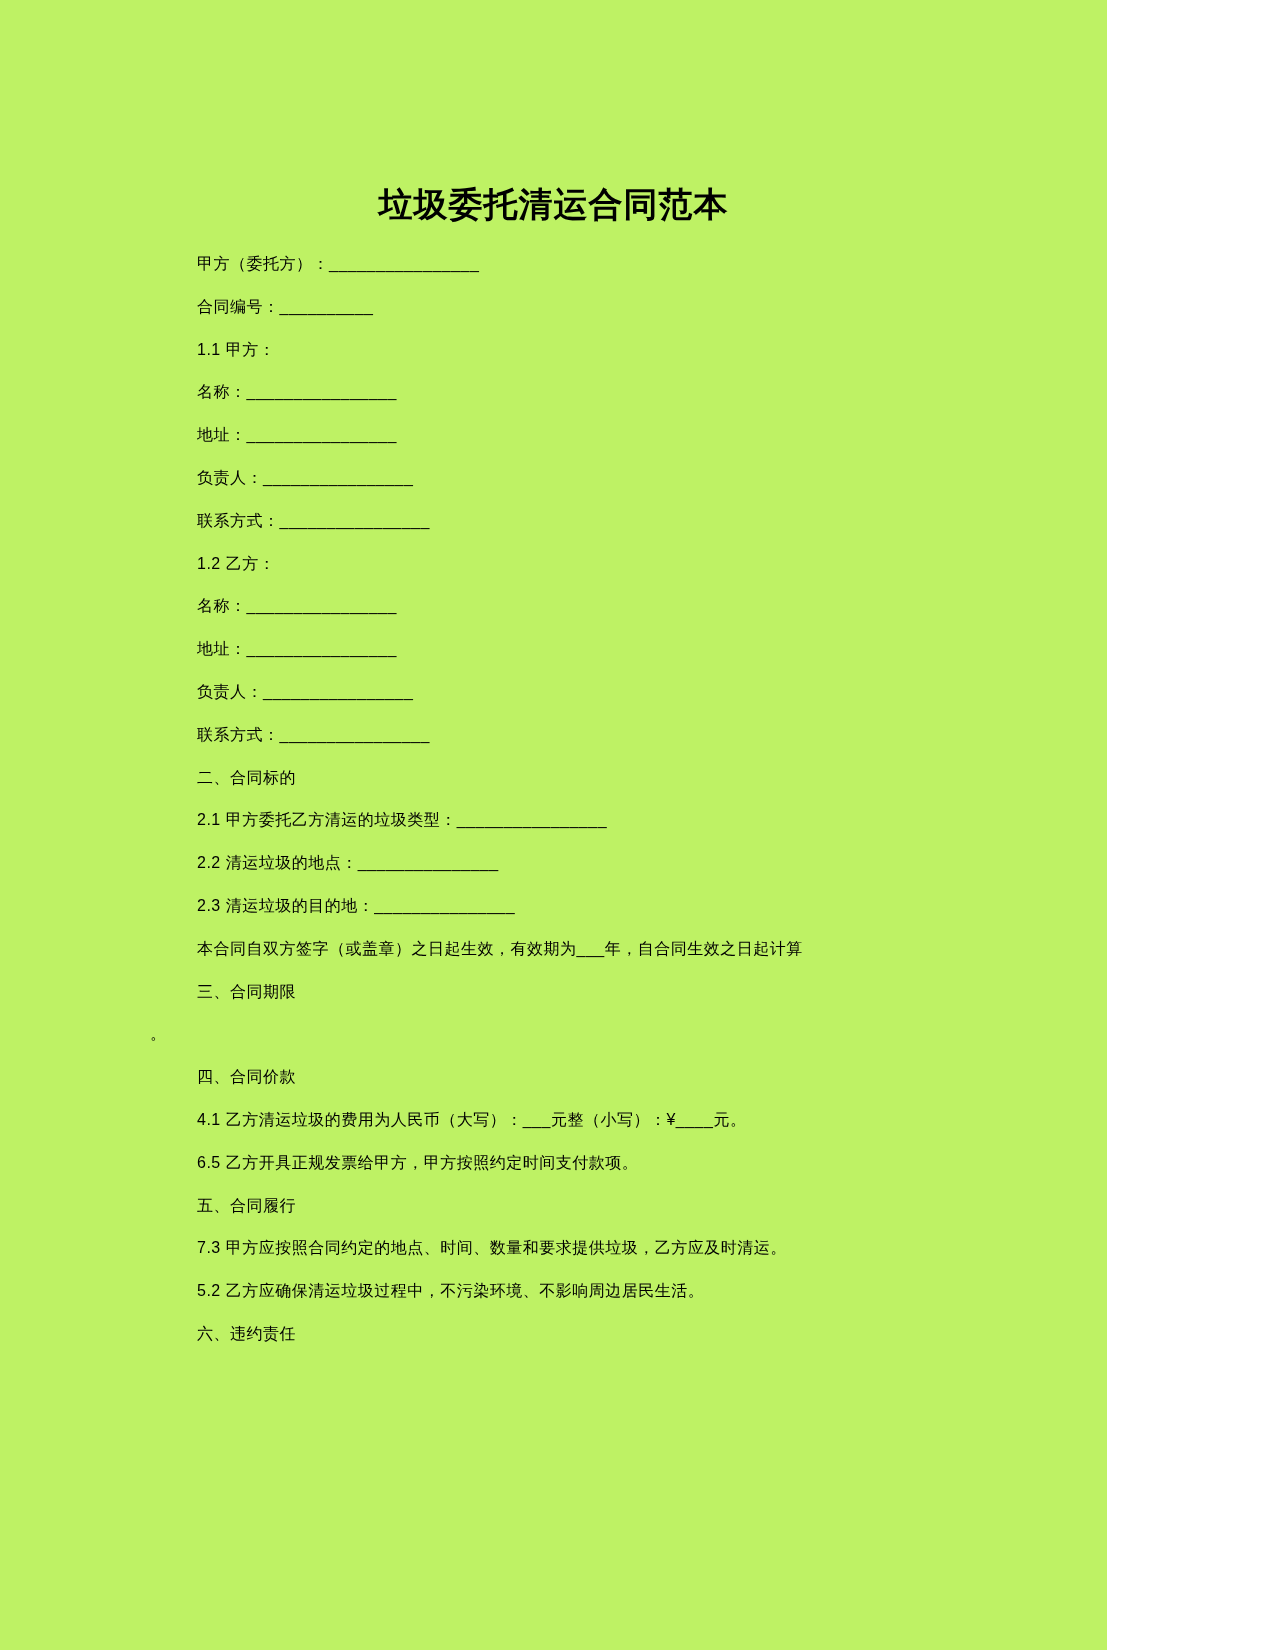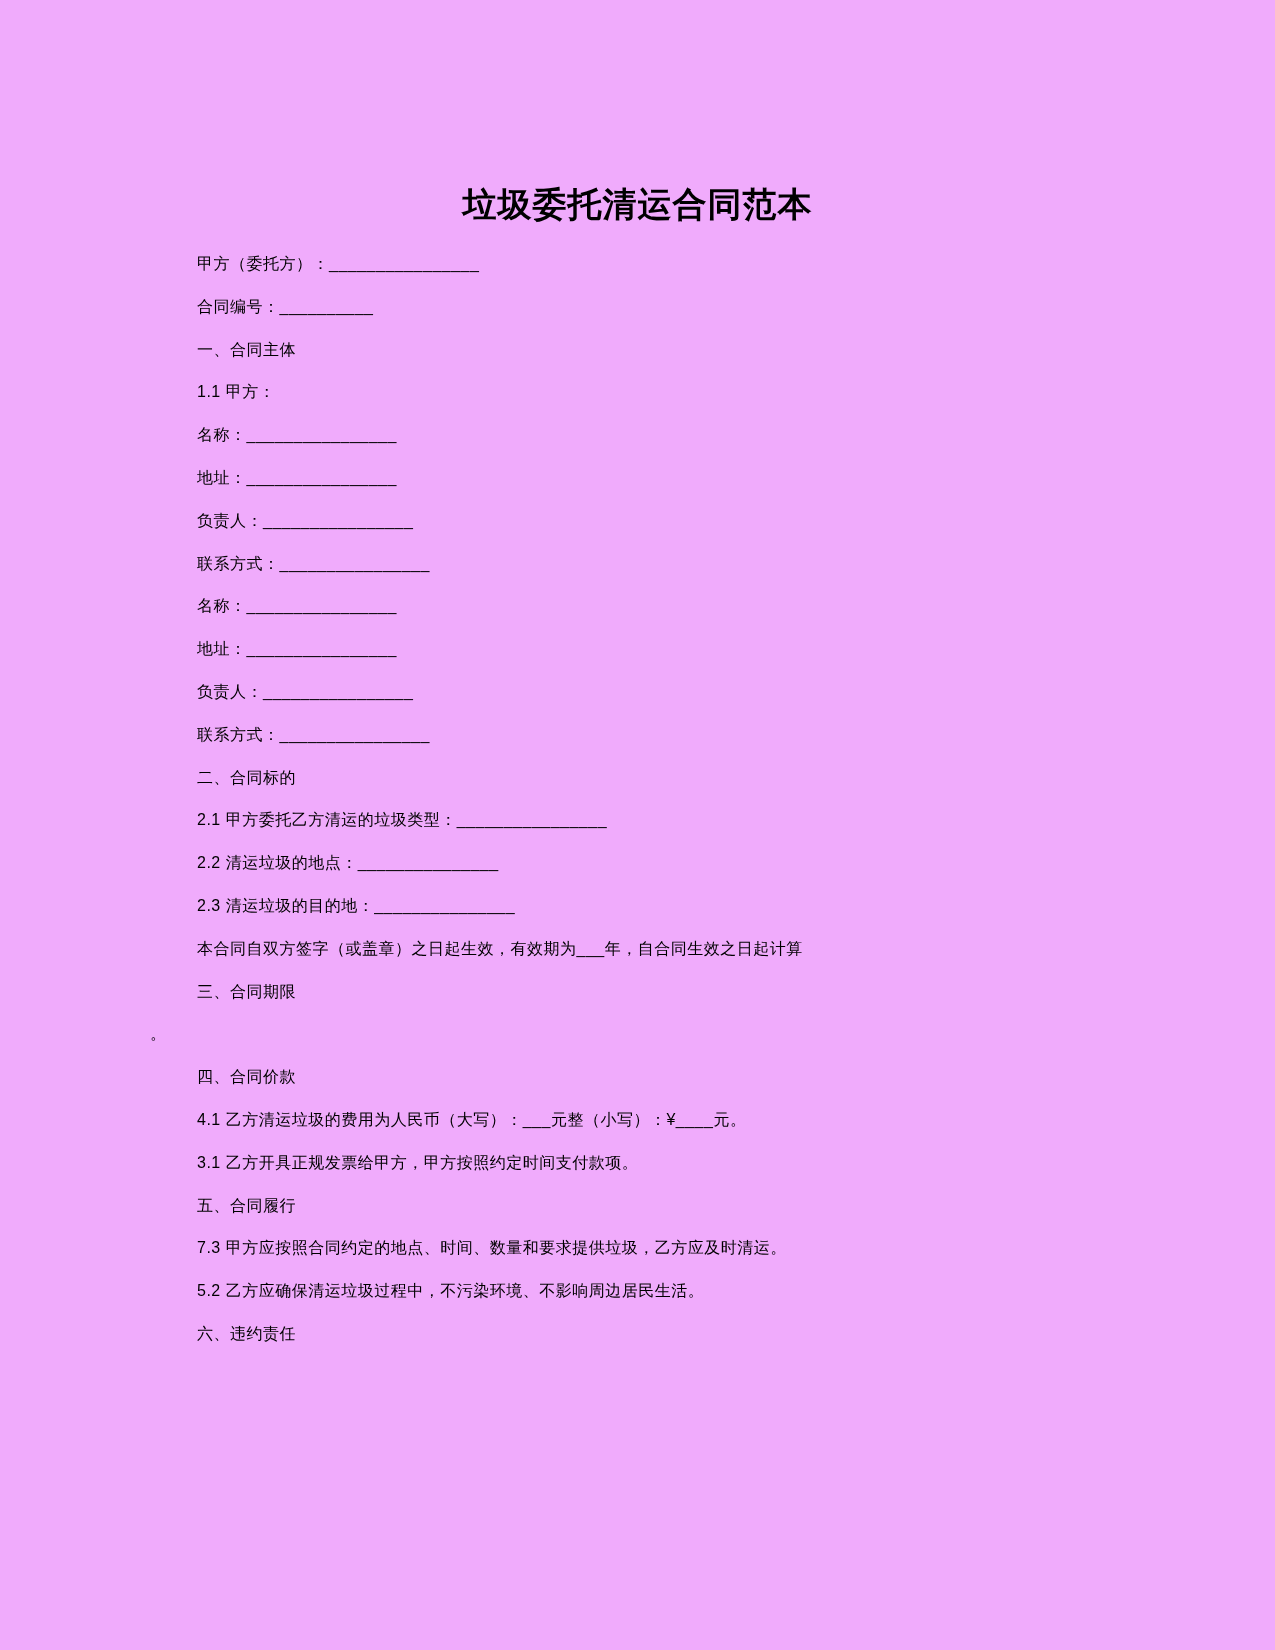--- a/index.html
+++ b/index.html
@@ -2,23 +2,23 @@
 <html lang="zh"><head>
 <meta charset="utf-8">
 <style>
   html, body {
     margin: 0;
     padding: 0;
     background: #ffffff;
   }
   .page {
     position: relative;
-    width: 1275px;
+    width: 1107px;
     height: 1650px;
-    background: #f0abfc;
+    background: #bef264;
     color: #000000;
     font-family: "Liberation Sans", "DejaVu Sans", sans-serif;
     overflow: hidden;
   }
   .doc-title {
     position: absolute;
     top: 181px;
     left: 0;
     right: 0;
     margin: 0;
@@ -47,38 +47,38 @@
   }
 </style>
 </head>
 <body>
 
 <div class="page">
   <h1 class="doc-title">垃圾委托清运合同范本</h1>
   <div class="doc-content">
       <div class="line">甲方（委托方）：________________</div>
       <div class="line">合同编号：__________</div>
-      <div class="line">一、合同主体</div>
       <div class="line">1.1 甲方：</div>
       <div class="line">名称：________________</div>
       <div class="line">地址：________________</div>
       <div class="line">负责人：________________</div>
       <div class="line">联系方式：________________</div>
+      <div class="line">1.2 乙方：</div>
       <div class="line">名称：________________</div>
       <div class="line">地址：________________</div>
       <div class="line">负责人：________________</div>
       <div class="line">联系方式：________________</div>
       <div class="line">二、合同标的</div>
       <div class="line">2.1 甲方委托乙方清运的垃圾类型：________________</div>
       <div class="line">2.2 清运垃圾的地点：_______________</div>
       <div class="line">2.3 清运垃圾的目的地：_______________</div>
       <div class="line">本合同自双方签字（或盖章）之日起生效，有效期为___年，自合同生效之日起计算</div>
       <div class="line">三、合同期限</div>
       <div class="line outdent">。</div>
       <div class="line">四、合同价款</div>
       <div class="line">4.1 乙方清运垃圾的费用为人民币（大写）：___元整（小写）：¥____元。</div>
-      <div class="line">3.1 乙方开具正规发票给甲方，甲方按照约定时间支付款项。</div>
+      <div class="line">6.5 乙方开具正规发票给甲方，甲方按照约定时间支付款项。</div>
       <div class="line">五、合同履行</div>
       <div class="line">7.3 甲方应按照合同约定的地点、时间、数量和要求提供垃圾，乙方应及时清运。</div>
       <div class="line">5.2 乙方应确保清运垃圾过程中，不污染环境、不影响周边居民生活。</div>
       <div class="line">六、违约责任</div>
     </div>
 </div>
 
 </body></html>

